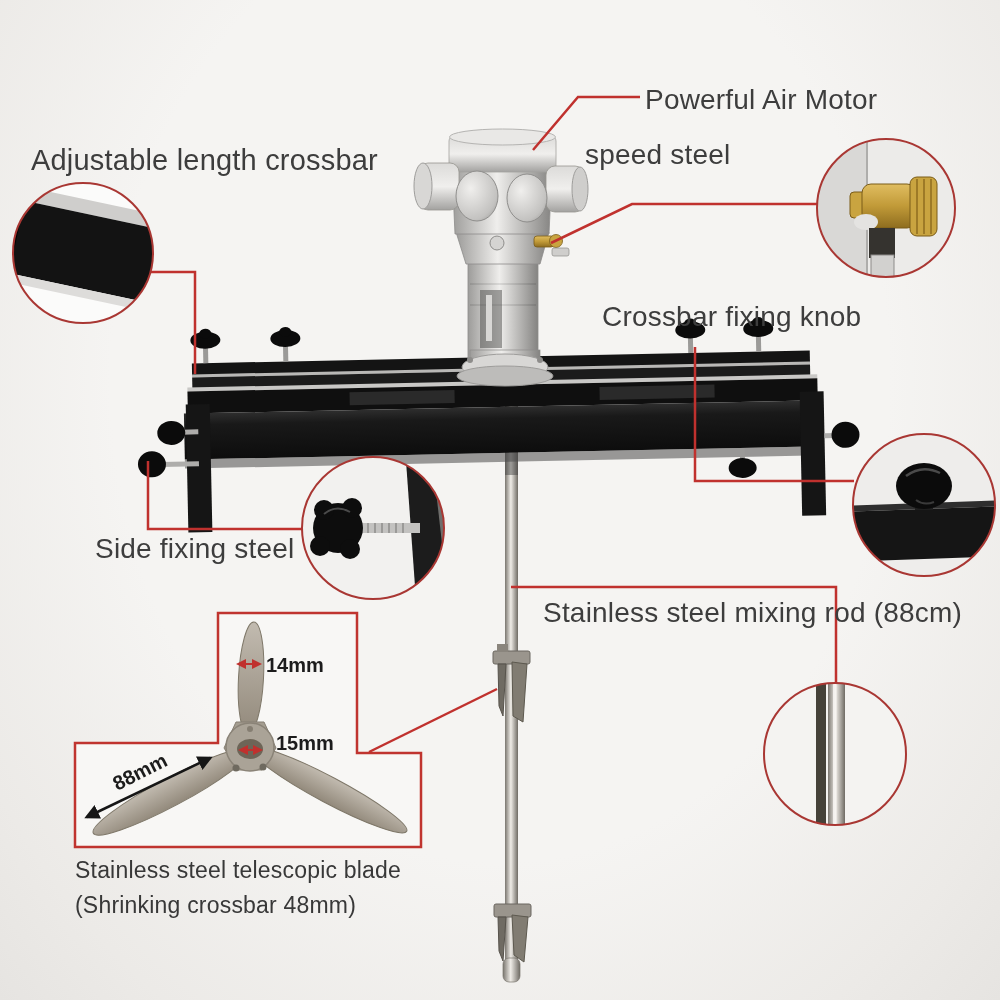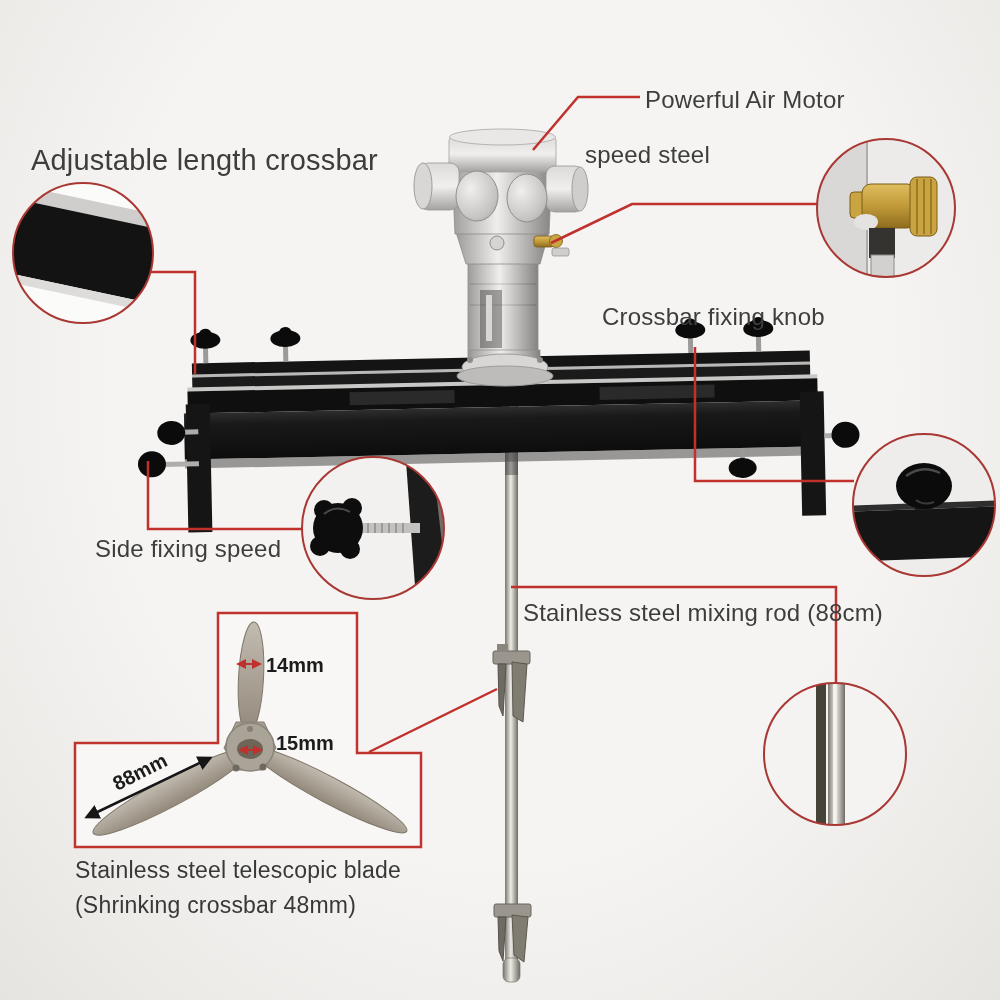--- a/index.html
+++ b/index.html
@@ -3,30 +3,30 @@
 <meta charset="utf-8">
 <style>
   html,body{margin:0;padding:0;}
   .canvas{
     position:relative; width:1000px; height:1000px; overflow:hidden;
     background:radial-gradient(ellipse at 50% 38%, #f5f4f2 55%, #eceae7 85%, #e6e4e1 100%);
     font-family:"Liberation Sans", sans-serif;
   }
   .canvas svg{position:absolute; left:0; top:0;}
   .lbl{
-    position:absolute; color:#3d3d3d; font-size:24px; line-height:33px;
+    position:absolute; color:#3d3d3d; font-size:28px; line-height:33px;
     white-space:nowrap; letter-spacing:0.2px;
   }
   .lbl span{display:block;}
   .lbl-adjustable{left:31px; top:144px; font-size:29px;text-align:center;}
   .lbl-motor{left:645px; top:83px;}
   .lbl-speed{left:585px; top:138px;}
   .lbl-barknob{left:602px; top:300px;}
   .lbl-sideknob{left:95px; top:532px;}
-  .lbl-rod{left:523px; top:596px;}
+  .lbl-rod{left:543px; top:596px;}
   .lbl-caption{left:75px; top:853px; font-size:23px; line-height:35px; color:#383838;}
   .dim-text{font-weight:bold; font-size:20px; fill:#1c1c1c; font-family:"Liberation Sans",sans-serif;}
 </style>
 </head>
 <body>
 
 <div class="canvas">
 
 <svg width="1000" height="1000" viewBox="0 0 1000 1000">
   <defs>
@@ -300,19 +300,19 @@
     <circle cx="835" cy="754" r="71" fill="none" stroke-width="2" stroke="#a93733"></circle>
   </g>
 </svg>
 
   <div class="lbl lbl-adjustable">Adjustable length crossbar</div>
   <div class="lbl lbl-motor">Powerful Air Motor</div>
   <div class="lbl lbl-speed">
     <span>speed steel</span>
   </div>
   <div class="lbl lbl-barknob">Crossbar fixing knob</div>
-  <div class="lbl lbl-sideknob">Side fixing speed</div>
+  <div class="lbl lbl-sideknob">Side fixing steel</div>
   <div class="lbl lbl-rod">Stainless steel mixing rod (88cm)</div>
   <div class="lbl lbl-caption">
     <span>Stainless steel telescopic blade</span>
     <span>(Shrinking crossbar 48mm)</span>
   </div>
 </div>
 
 </body></html>

